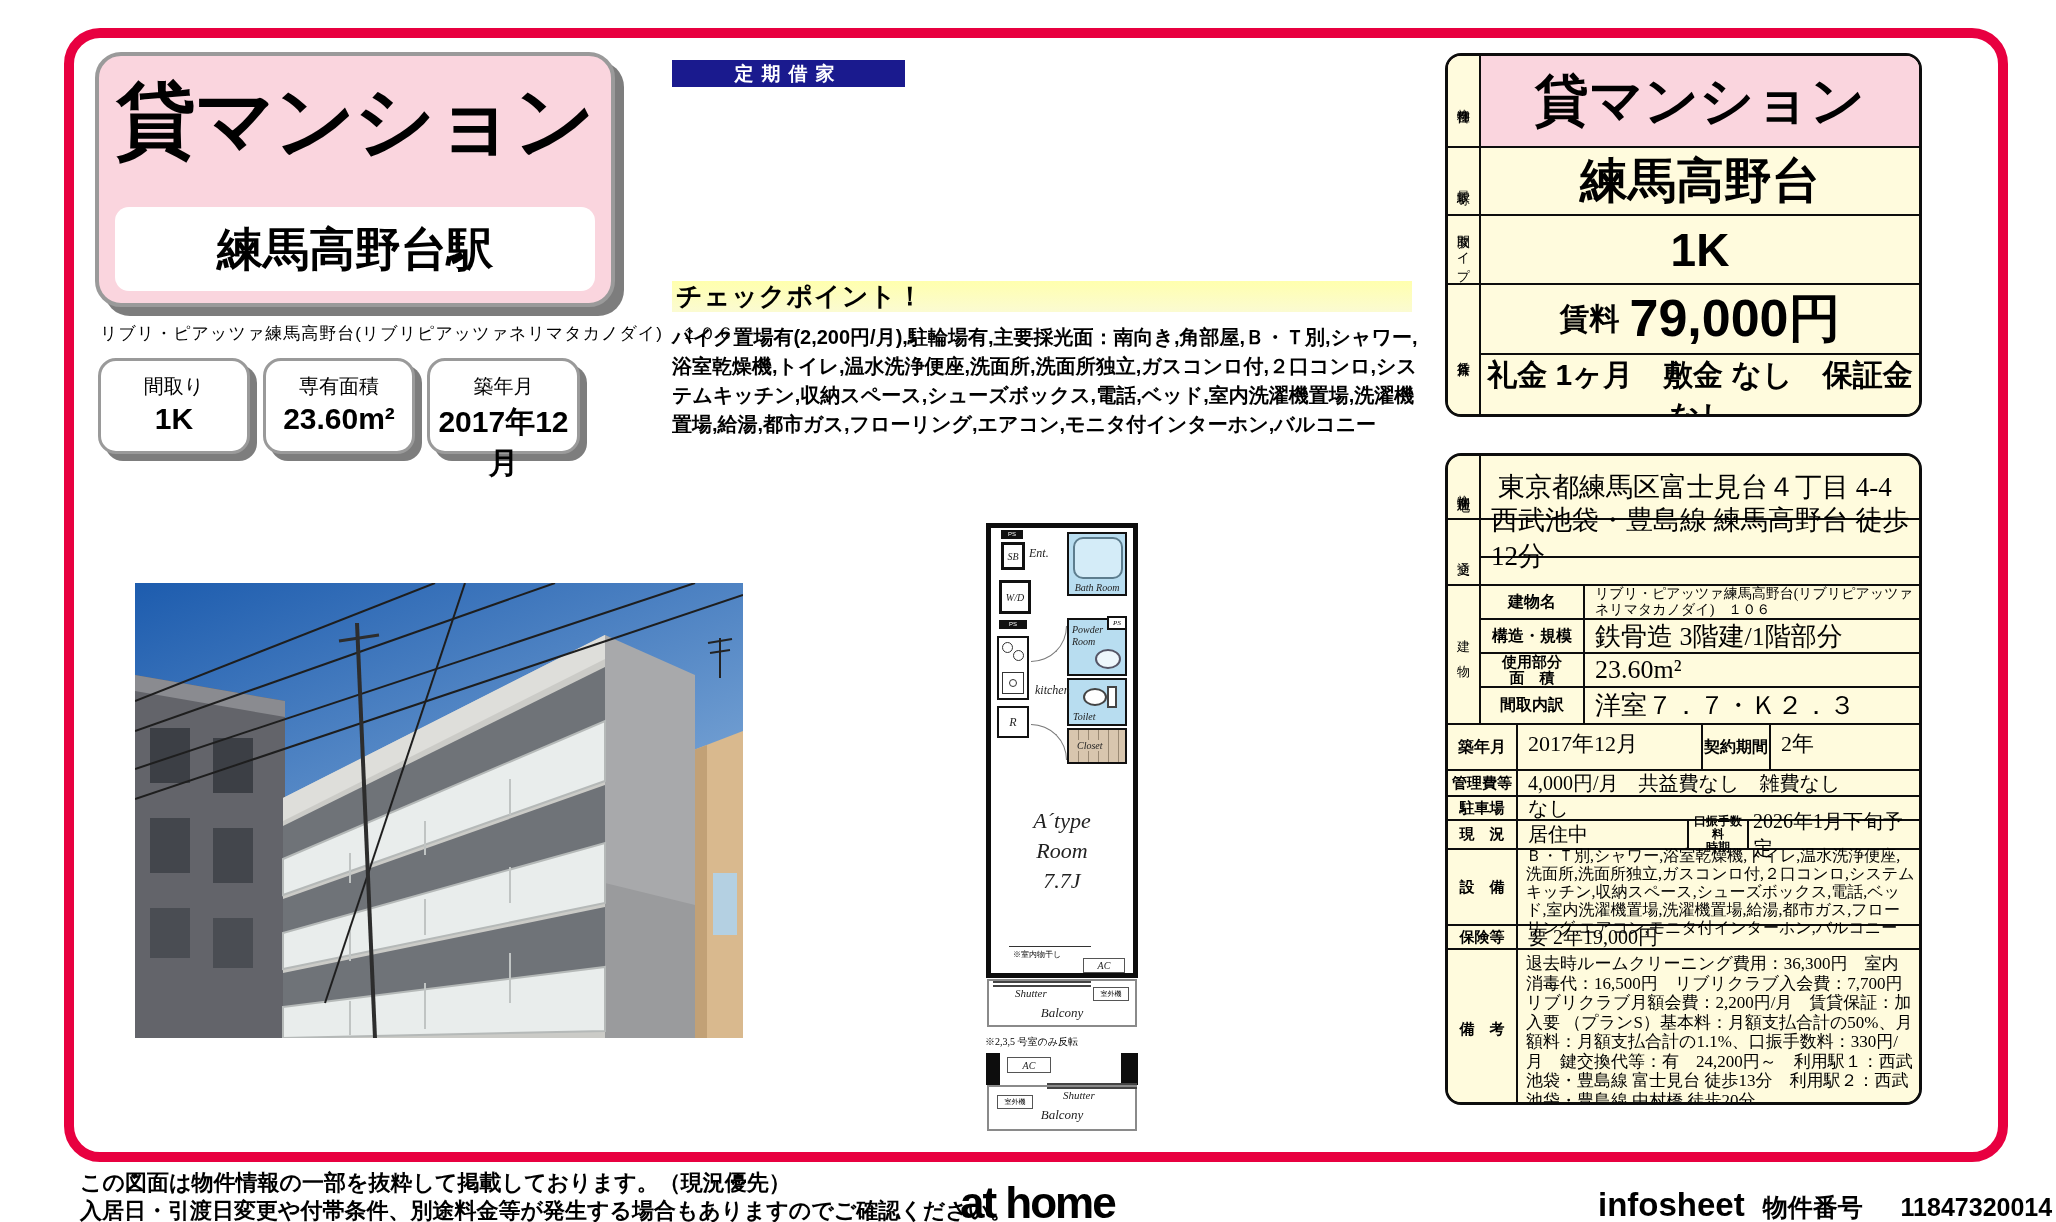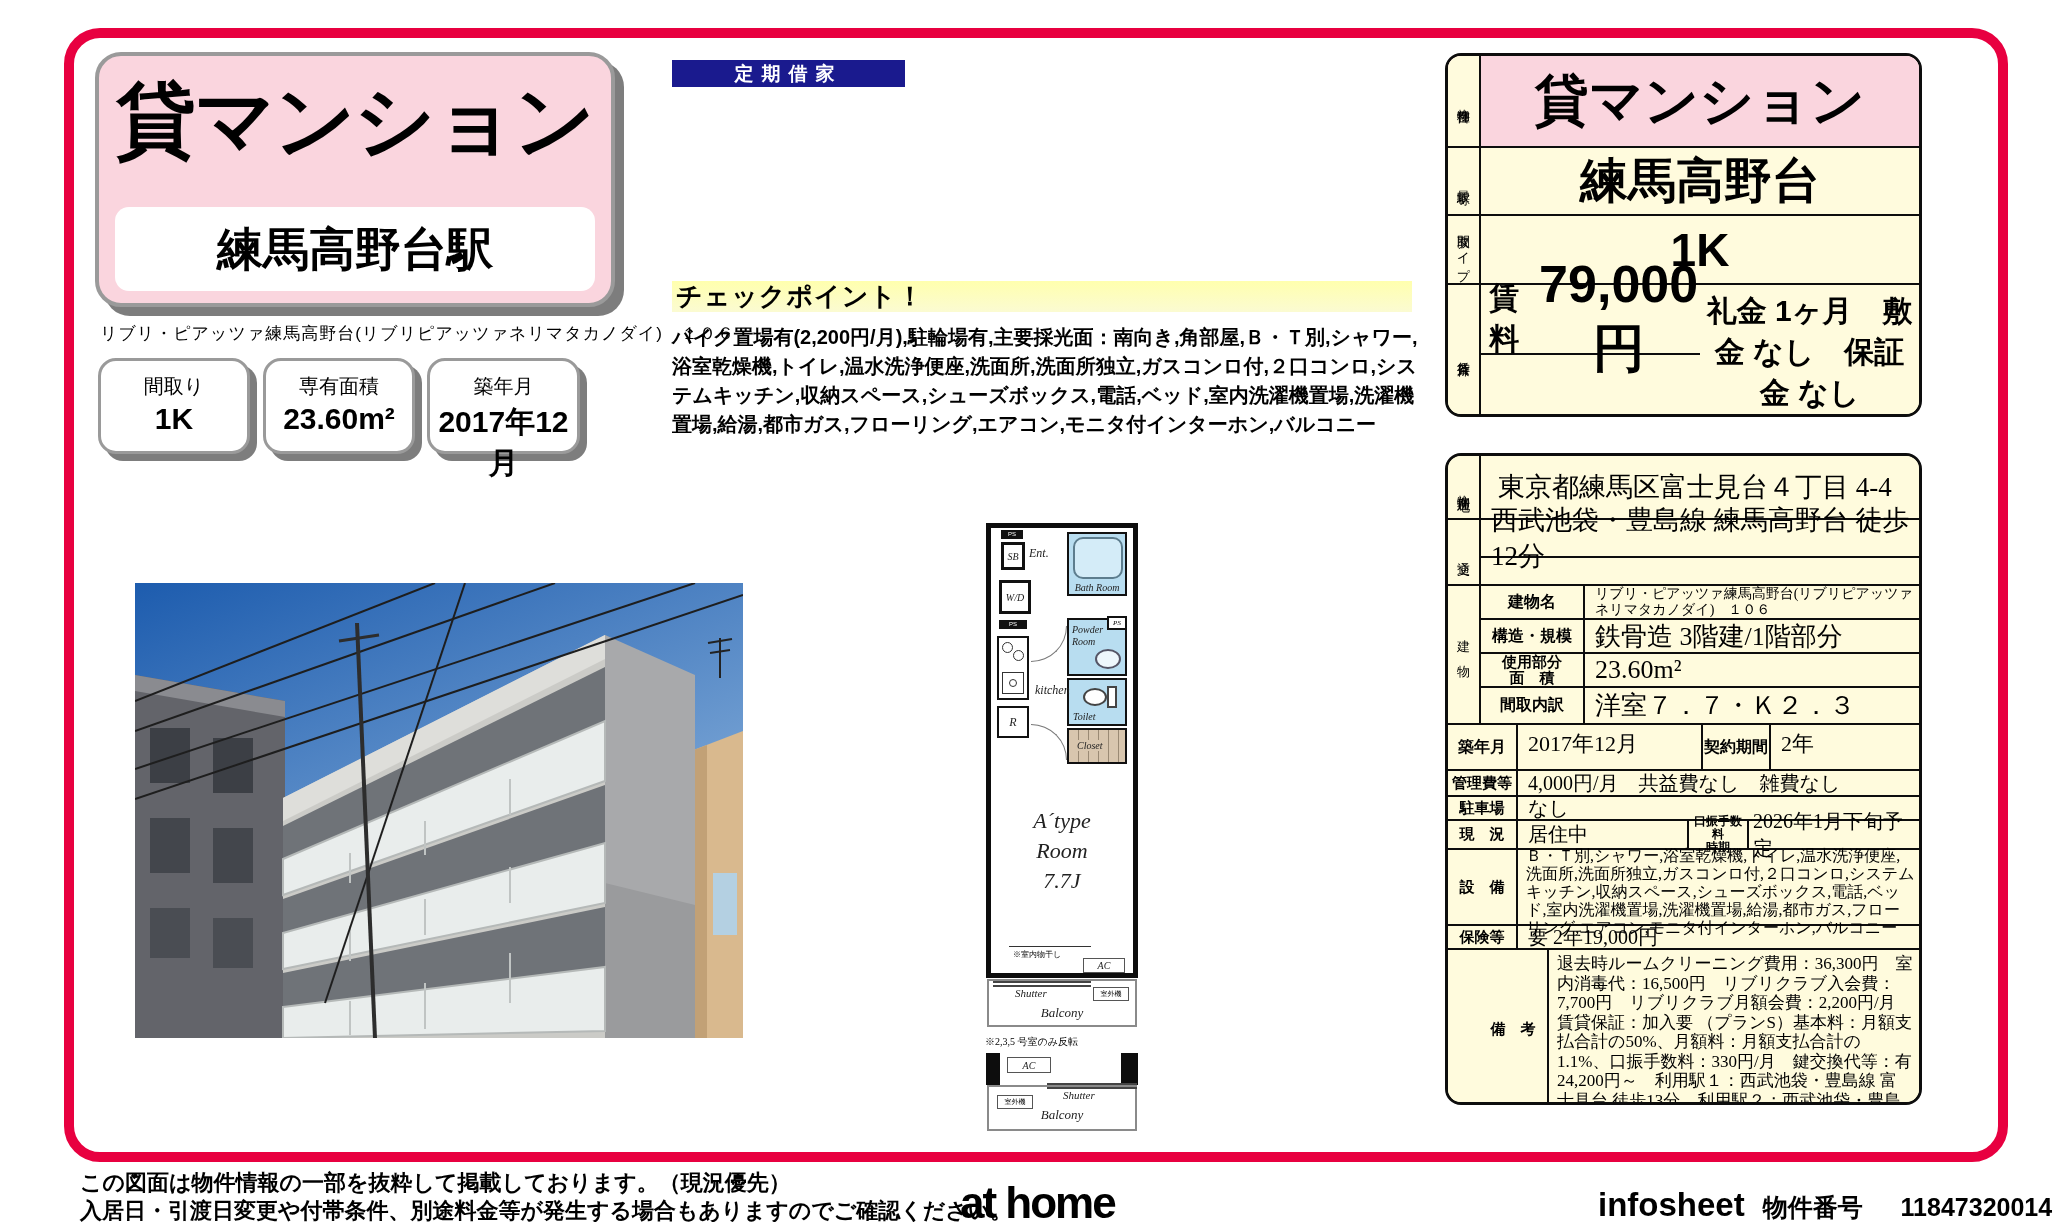--- a/index.html
+++ b/index.html
@@ -269,21 +269,21 @@
     <div class="t-row" style="height:69px;">
       <div class="v-cell">
         <div class="v-txt">間取タイプ</div>
       </div>
       <div class="val-cell" style="font-size:46px;font-weight:bold;">1K</div>
     </div>
     <div class="t-row" style="height:135px;">
       <div class="v-cell">
         <div class="v-txt">賃貸条件</div>
       </div>
-      <div style="flex:1;display:flex;flex-direction:row;">
+      <div style="flex:1;display:flex;flex-direction:column;">
         <div class="val-cell" style="height:70px;border-bottom:2px solid #0d0d0d;gap:10px;">
           <span style="font-size:30px;font-weight:bold;">賃料</span>
           <span style="font-size:52px;font-weight:bold;">79,000円</span>
         </div>
         <div class="val-cell" style="flex:1;font-size:30px;font-weight:bold;">礼金 1ヶ月　敷金 なし　保証金 なし</div>
       </div>
     </div>
   </div>
 
   <div class="rt" style="top:453px;height:652px;">
@@ -349,21 +349,21 @@
     </div>
     <div class="t-row" style="height:76px;">
       <div class="lab-cell" style="width:70px;font-size:15px;">設　備</div>
       <div class="val-cell val-left serif" style="font-size:16px;line-height:18px;padding:12px 4px 2px 8px;text-align:left;">Ｂ・Ｔ別,シャワー,浴室乾燥機,トイレ,温水洗浄便座,洗面所,洗面所独立,ガスコンロ付,２口コンロ,システムキッチン,収納スペース,シューズボックス,電話,ベッド,室内洗濯機置場,洗濯機置場,給湯,都市ガス,フローリング,エアコン,モニタ付インターホン,バルコニー</div>
     </div>
     <div class="t-row" style="height:24px;">
       <div class="lab-cell" style="width:70px;font-size:15px;">保険等</div>
       <div class="val-cell val-left serif" style="font-size:20px;">要 2年19,000円</div>
     </div>
     <div class="t-row" style="height:158px;">
-      <div class="lab-cell" style="width:70px;font-size:15px;margin-left:31px;">備　考</div>
+      <div class="lab-cell" style="width:70px;font-size:15px;">備　考</div>
       <div class="val-cell val-left serif" style="font-size:17px;line-height:19.5px;padding:4px 6px 4px 8px;text-align:left;align-items:flex-start;">退去時ルームクリーニング費用：36,300円　室内消毒代：16,500円　リブリクラブ入会費：7,700円　リブリクラブ月額会費：2,200円/月　賃貸保証：加入要 （プランS）基本料：月額支払合計の50%、月額料：月額支払合計の1.1%、口振手数料：330円/月　鍵交換代等：有　24,200円～　利用駅１：西武池袋・豊島線 富士見台 徒歩13分　利用駅２：西武池袋・豊島線 中村橋 徒歩20分</div>
     </div>
   </div>
 
   <div class="foot-line" style="top:1168px;">この図面は物件情報の一部を抜粋して掲載しております。（現況優先）</div>
   <div class="foot-line" style="top:1196px;">入居日・引渡日変更や付帯条件、別途料金等が発生する場合もありますのでご確認ください。</div>
   <div class="logo">at home</div>
   <div class="infosheet-wrap">
     <span class="infosheet-word">infosheet</span>
     <span class="prop-no">

